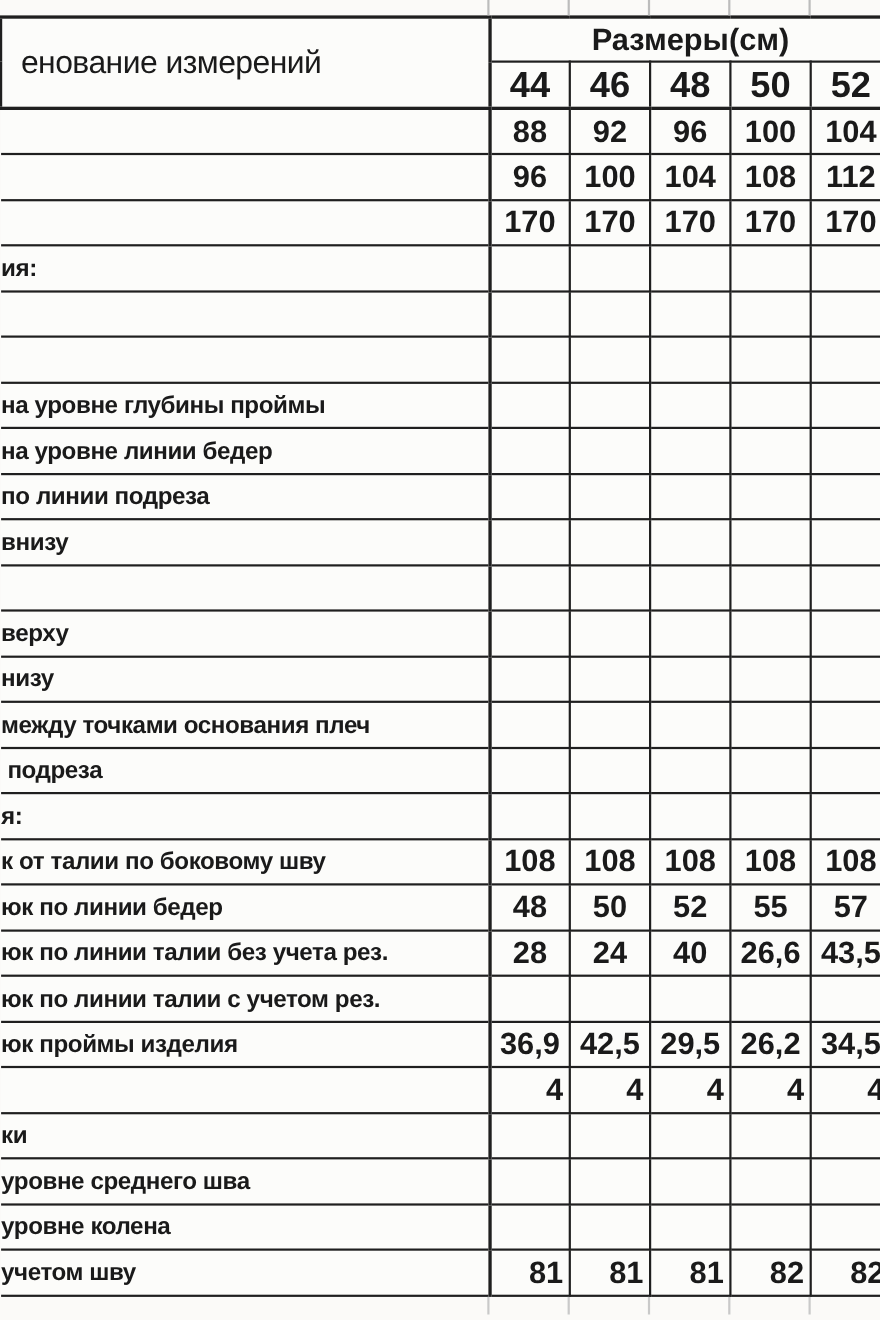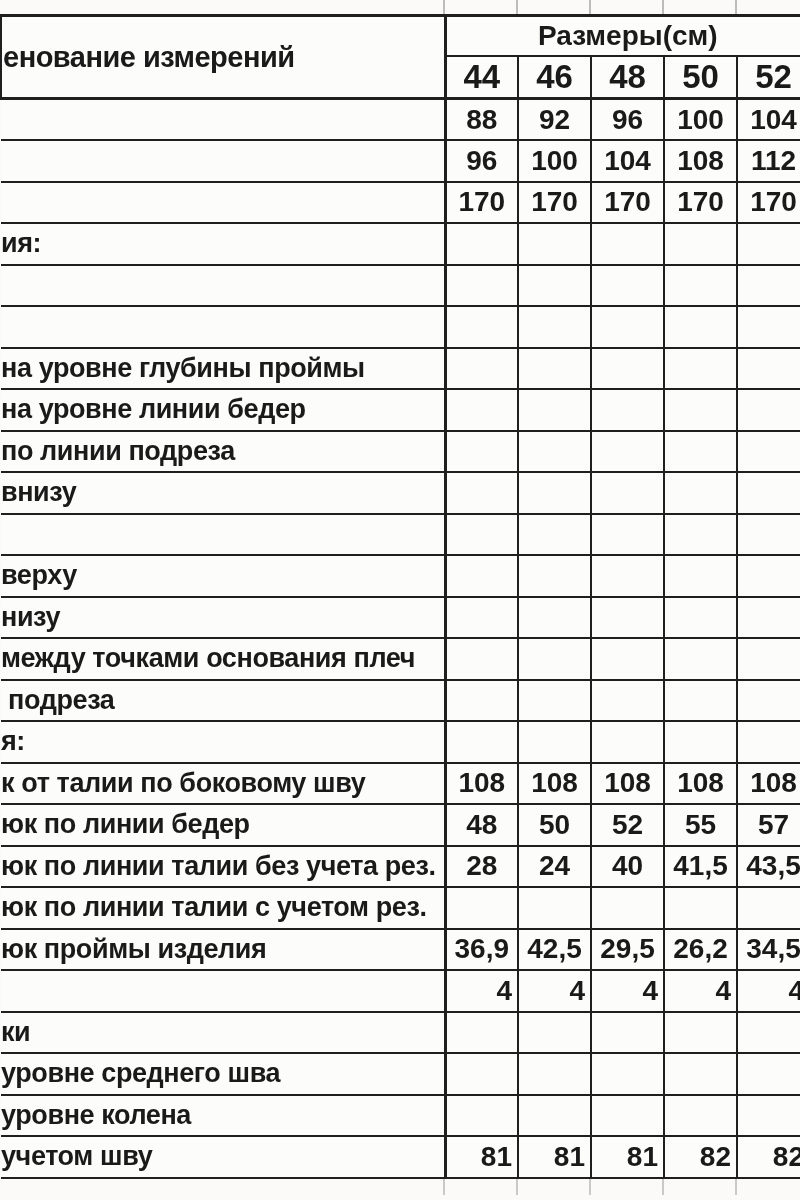--- a/index.html
+++ b/index.html
@@ -40,30 +40,30 @@
 
   
   .grid .btop{border-top:3px solid #1f1f1f;}
   .grid .bthick{border-bottom:3px solid #1f1f1f;}
   .grid td.first-val,.grid th.first-val{border-left:3px solid #1f1f1f;}
   .grid .label{border-left:0;}
 
   .label{
     text-align:left;
     font-weight:700;
-    font-size:27px;
+    font-size:22px;
     letter-spacing:-0.4px;
     padding-left:1px;
   }
   th.corner{
     text-align:left;
-    font-weight:700;
+    font-weight:400;
     font-size:29px;
     letter-spacing:-0.5px;
-    padding-left:1px;
+    padding-left:17px;
   }
   th.sizes-span{
     text-align:center;
     font-weight:700;
     font-size:28px;
   }
   th.size-num{
     text-align:center;
     font-weight:700;
     font-size:33px;
@@ -256,21 +256,21 @@
     <td class="val">50</td>
     <td class="val">52</td>
     <td class="val">55</td>
     <td class="val">57</td>
   </tr>
         <tr>
     <td class="label">юк по линии талии без учета рез.</td>
     <td class="val first-val">28</td>
     <td class="val">24</td>
     <td class="val">40</td>
-    <td class="val">41,5</td>
+    <td class="val">26,6</td>
     <td class="val">43,5</td>
   </tr>
         <tr>
     <td class="label">юк по линии талии с учетом рез.</td>
     <td class="val first-val"></td>
     <td class="val"></td>
     <td class="val"></td>
     <td class="val"></td>
     <td class="val"></td>
   </tr>

